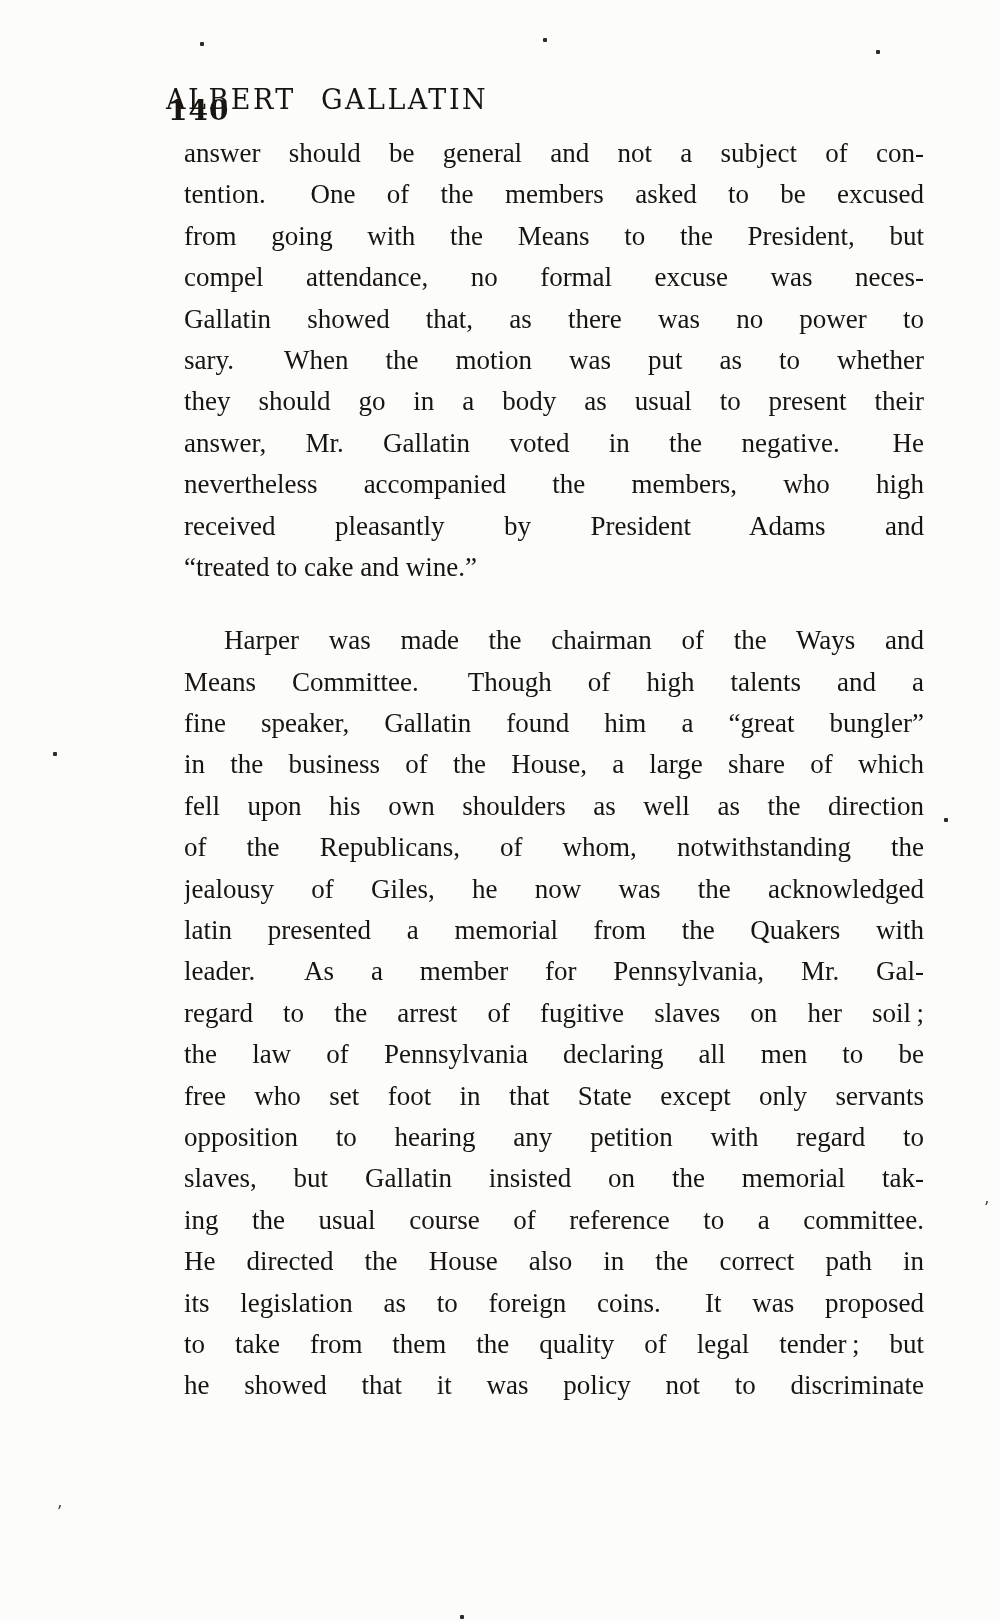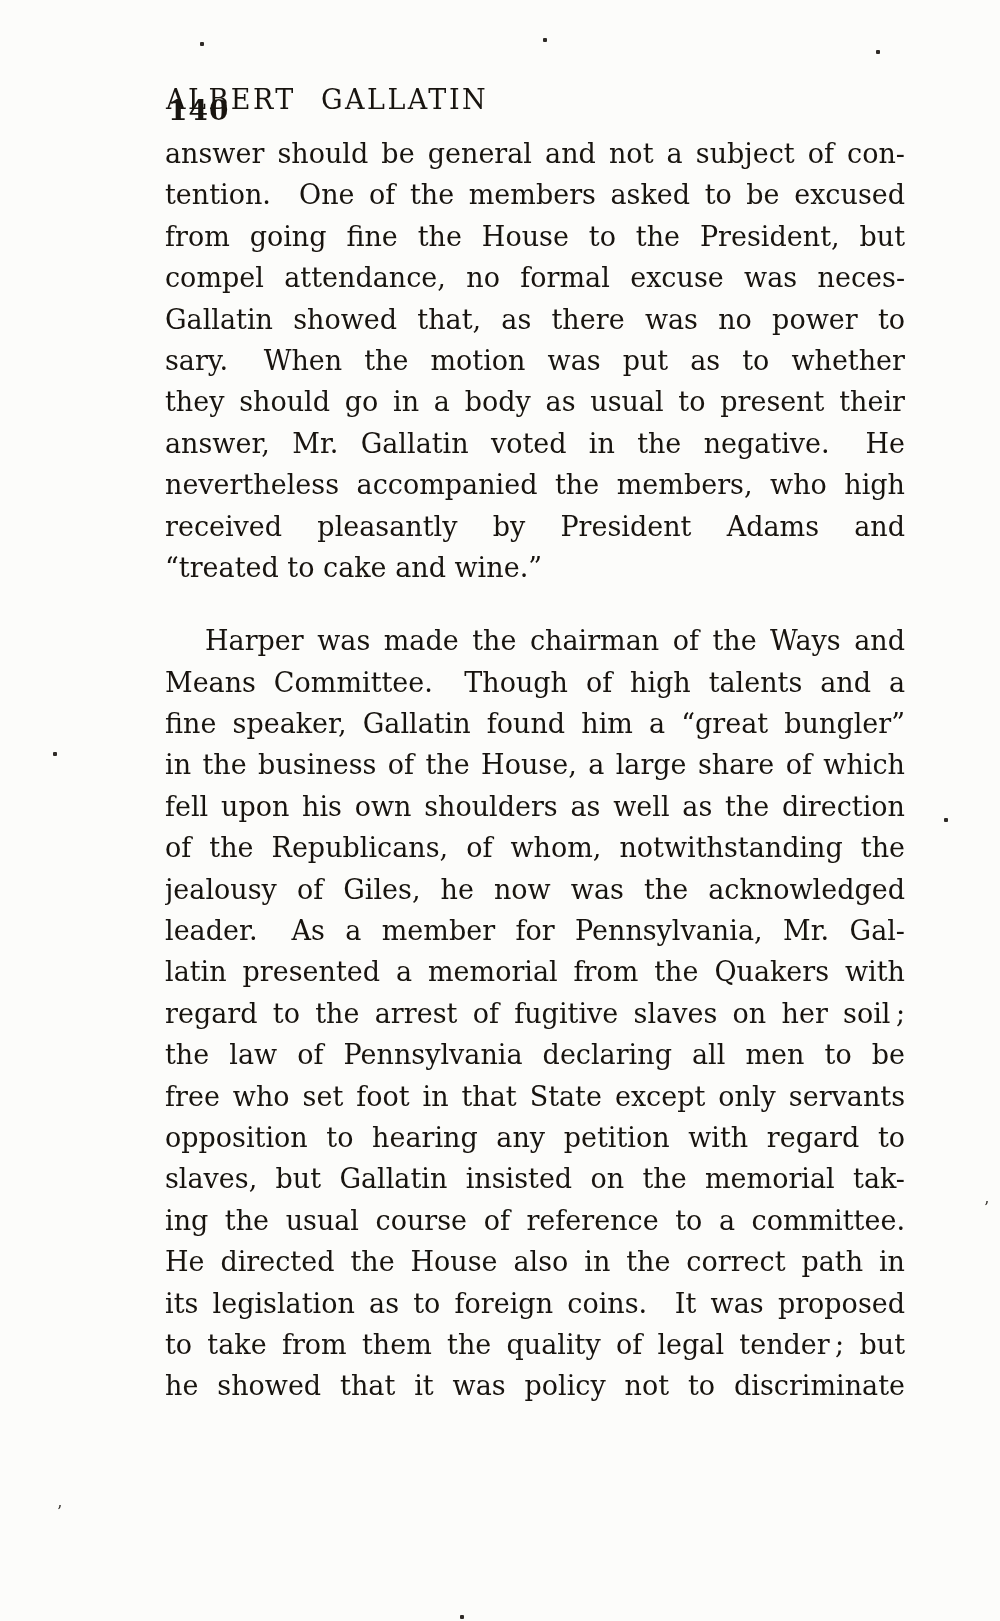--- a/index.html
+++ b/index.html
@@ -34,22 +34,23 @@
   .running-title {
     text-align: left;
     font-size: 27px;
     letter-spacing: 2.5px;
     word-spacing: 14px;
     padding-top: 2px;
   }
   .body-text {
     position: absolute;
     top: 133px;
-    left: 165px;
+    left: 184px;
     width: 740px;
+    font-family: Liberation Serif, serif;
   }
   .paragraph { margin: 0; }
   .line {
     font-size: 27px;
     line-height: 41.4px;
     height: 41.4px;
     text-align: justify;
     text-align-last: justify;
     box-sizing: border-box;
     overflow: hidden;
@@ -84,40 +85,40 @@
 <div class="page" style="--paper: #fcfcfa; --ink: #18140f;">
   <div class="running-header">
     <span class="page-number">140</span>
     <div class="running-title">ALBERT GALLATIN</div>
   </div>
 
   <div class="body-text">
       <div class="paragraph">
         <div class="line">answer should be general and not a subject of con-</div>
         <div class="line">tention.  One of the members asked to be excused</div>
-        <div class="line">from going fine the House to the President, but</div>
+        <div class="line">from going with the Means to the President, but</div>
         <div class="line">compel attendance, no formal excuse was neces-</div>
         <div class="line">Gallatin showed that, as there was no power to</div>
         <div class="line">sary.  When the motion was put as to whether</div>
         <div class="line">they should go in a body as usual to present their</div>
         <div class="line">answer, Mr. Gallatin voted in the negative.  He</div>
         <div class="line">nevertheless accompanied the members, who high</div>
         <div class="line">received pleasantly by President Adams and</div>
         <div class="line unjustified">“treated to cake and wine.”</div>
       </div>
       <div class="paragraph">
         <div class="line indent">Harper was made the chairman of the Ways and</div>
         <div class="line">Means Committee.  Though of high talents and a</div>
         <div class="line">fine speaker, Gallatin found him a “great bungler”</div>
         <div class="line">in the business of the House, a large share of which</div>
         <div class="line">fell upon his own shoulders as well as the direction</div>
         <div class="line">of the Republicans, of whom, notwithstanding the</div>
         <div class="line">jealousy of Giles, he now was the acknowledged</div>
+        <div class="line">latin presented a memorial from the Quakers with</div>
         <div class="line">leader.  As a member for Pennsylvania, Mr. Gal-</div>
-        <div class="line">latin presented a memorial from the Quakers with</div>
         <div class="line">regard to the arrest of fugitive slaves on her soil ;</div>
         <div class="line">the law of Pennsylvania declaring all men to be</div>
         <div class="line">free who set foot in that State except only servants</div>
         <div class="line">opposition to hearing any petition with regard to</div>
         <div class="line">slaves, but Gallatin insisted on the memorial tak-</div>
         <div class="line">ing the usual course of reference to a committee.</div>
         <div class="line">He directed the House also in the correct path in</div>
         <div class="line">its legislation as to foreign coins.  It was proposed</div>
         <div class="line">to take from them the quality of legal tender ; but</div>
         <div class="line">he showed that it was policy not to discriminate</div>

